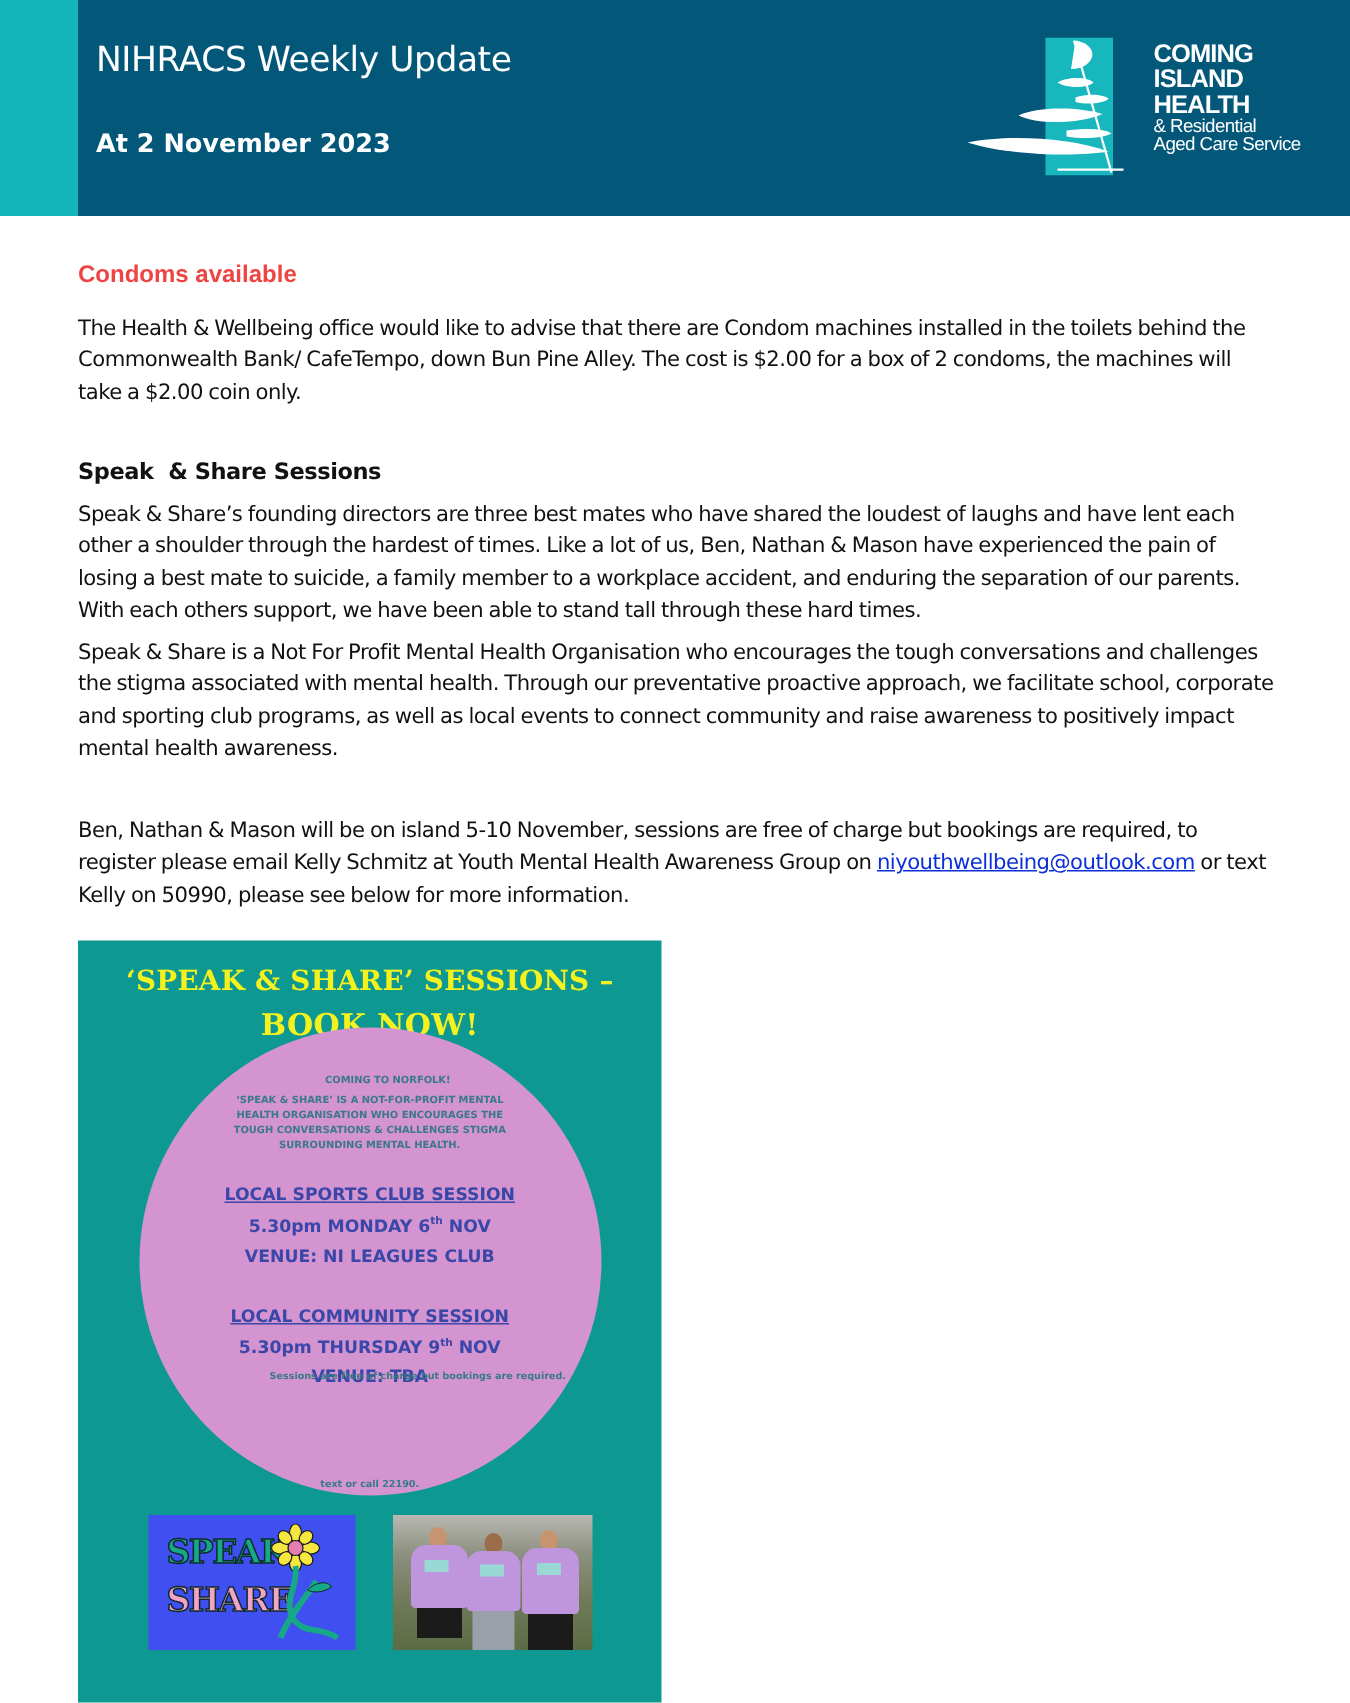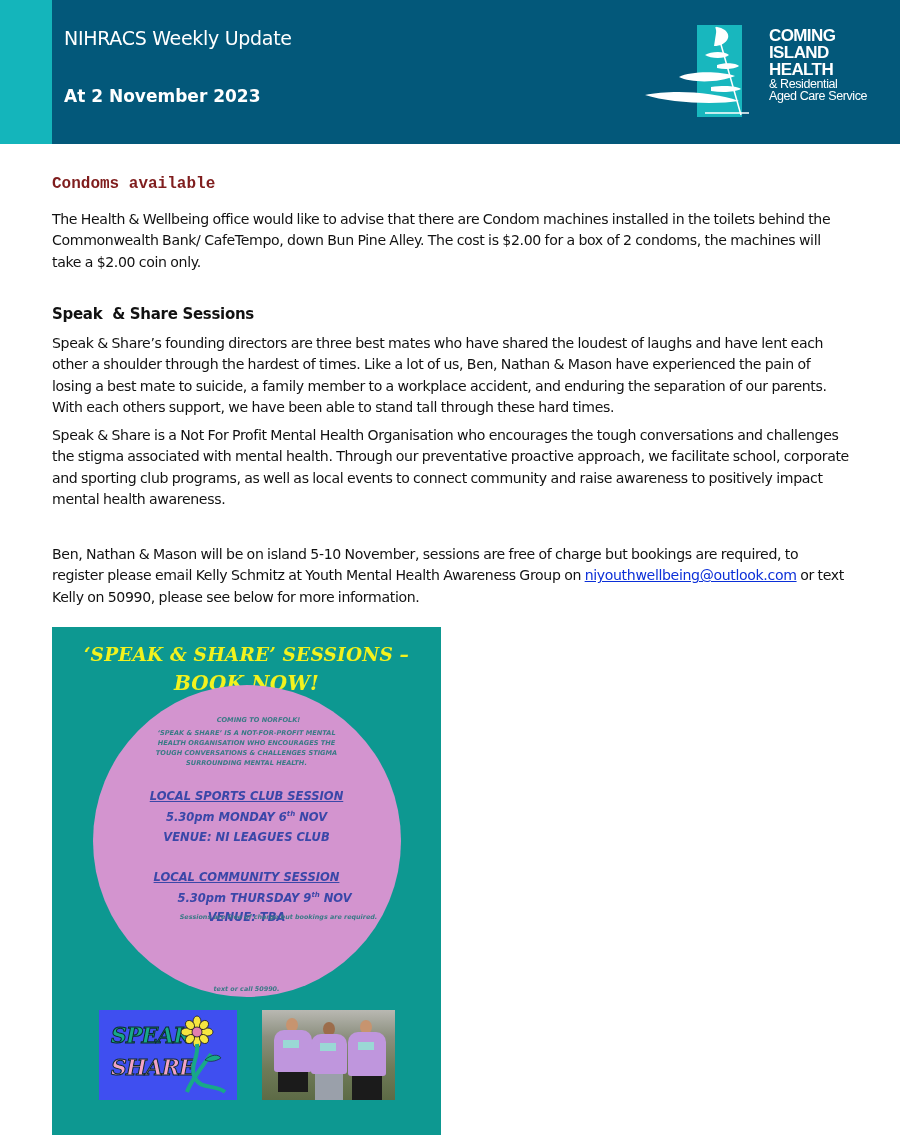--- a/index.html
+++ b/index.html
@@ -12,57 +12,57 @@
   .header {
     position:absolute; left:0; top:0; width:900px; height:144px;
     background:#03587a;
   }
   .header-accent {
     position:absolute; left:0; top:0; width:52px; height:144px;
     background:#14b5bb;
   }
   .header-title {
     position:absolute; left:64px; top:27px;
-    font-family:"DejaVu Sans", sans-serif; font-size:19px; color:#ffffff;
+    font-family:"DejaVu Sans", sans-serif; font-size:23px; color:#ffffff;
     letter-spacing:-0.3px;
   }
   .header-date {
     position:absolute; left:64px; top:86px;
     font-family:"DejaVu Sans", sans-serif; font-size:17px; font-weight:bold; color:#ffffff;
   }
   .logo { position:absolute; left:645px; top:20px; width:230px; height:100px; }
   .logo-mark { position:absolute; left:0; top:5px; width:120px; height:92px; }
   .logo-text {
     position:absolute; left:124px; top:7px;
     color:#ffffff; font-family:"Liberation Sans", sans-serif;
     line-height:1;
   }
   .logo-text .big { font-size:17px; font-weight:bold; letter-spacing:-0.6px; line-height:17px; display:block; }
   .logo-text .small { font-size:12.5px; letter-spacing:-0.4px; line-height:12px; display:block; }
 
   .section-h1 {
     position:absolute; left:52px; top:175px;
-    font-family:Liberation Mono, monospace; font-size:16px; font-weight:bold; color:#7f1d1d;
+    font-family:Liberation Sans, sans-serif; font-size:16px; font-weight:bold; color:#ef4444;
   }
   .para {
     position:absolute; left:52px; width:800px;
     font-family:"DejaVu Sans", sans-serif; font-size:14.1px; line-height:21.3px; color:#111;
     letter-spacing:-0.35px; word-spacing:-0.5px;
   }
   .section-h2 {
     position:absolute; left:52px; top:305px;
     font-family:"DejaVu Sans", sans-serif; font-size:15px; font-weight:bold; color:#111;
     letter-spacing:-0.3px; white-space:pre;
   }
   .email-link { color:#0b2fd8; text-decoration:underline; cursor:pointer; }
 
   
   .poster {
     position:absolute; left:52px; top:627px; width:389px; height:508px;
-    background:#0d9891; overflow:hidden;font-style:italic;
+    background:#0d9891; overflow:hidden;
   }
   .poster-title {
     position:absolute; left:0; top:14px; width:389px; text-align:center;
     font-family:"DejaVu Serif", serif; font-weight:bold; font-size:18.5px; line-height:28px;
     color:#f3f21e; letter-spacing:0.2px;
   }
   .poster-circle {
     position:absolute; left:41px; top:58px; width:308px; height:312px;
     border-radius:50%; background:#d394cf;
   }
@@ -151,25 +151,25 @@
     <div>HEALTH ORGANISATION WHO ENCOURAGES THE</div>
     <div>TOUGH CONVERSATIONS &amp; CHALLENGES STIGMA</div>
     <div>SURROUNDING MENTAL HEALTH.</div>
   </div>
 
   <div class="circ-text sess-head" style="top:162px;">LOCAL SPORTS CLUB SESSION</div>
   <div class="circ-text sess-line" style="top:183px;"><span>5.30pm MONDAY 6</span><sup style="font-size:7px;">th</sup><span> NOV</span></div>
   <div class="circ-text sess-line" style="top:203px;">VENUE: NI LEAGUES CLUB</div>
 
   <div class="circ-text sess-head" style="top:243px;">LOCAL COMMUNITY SESSION</div>
-  <div class="circ-text sess-line" style="top:264px;margin-left:18px;"><span>5.30pm THURSDAY 9</span><sup style="font-size:7px;">th</sup><span> NOV</span></div>
+  <div class="circ-text sess-line" style="top:264px;"><span>5.30pm THURSDAY 9</span><sup style="font-size:7px;">th</sup><span> NOV</span></div>
   <div class="circ-text sess-line" style="top:283px;">VENUE: TBA</div>
 
   <div class="circ-text note" style="top:286px;padding-left:32px;">Sessions are free of charge but bookings are required.</div>
-  <div class="circ-text note" style="top:358px;">text or call 50990.</div>
+  <div class="circ-text note" style="top:358px;">text or call 22190.</div>
 
   <div class="speak-logo">
     <div class="w1">SPEAK</div>
     <div class="w2">SHARE</div>
     <svg style="position:absolute;left:82px;top:4px;width:56px;height:84px;" viewBox="0 0 56 84">
       <g fill="#f5e640" stroke="#1a1a1a" stroke-width="0.8">
         <ellipse cx="16" cy="8" rx="4" ry="6"></ellipse>
         <ellipse cx="16" cy="28" rx="4" ry="6"></ellipse>
         <ellipse cx="6" cy="18" rx="6" ry="4"></ellipse>
         <ellipse cx="26" cy="18" rx="6" ry="4"></ellipse>

